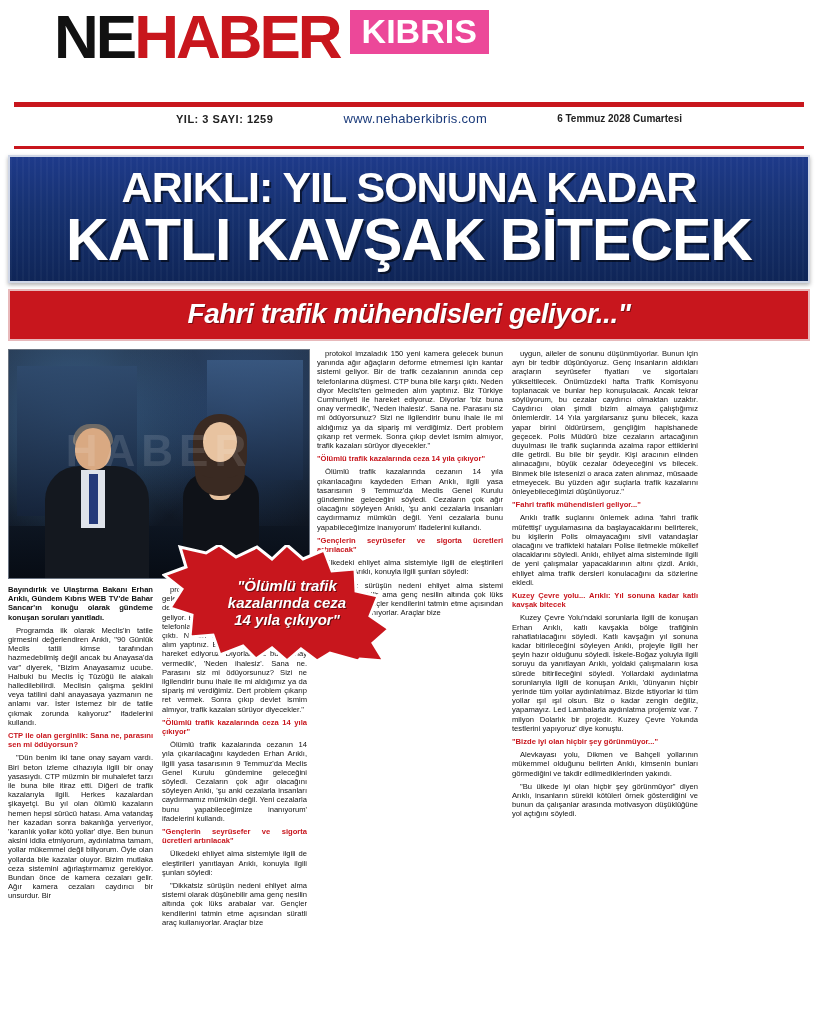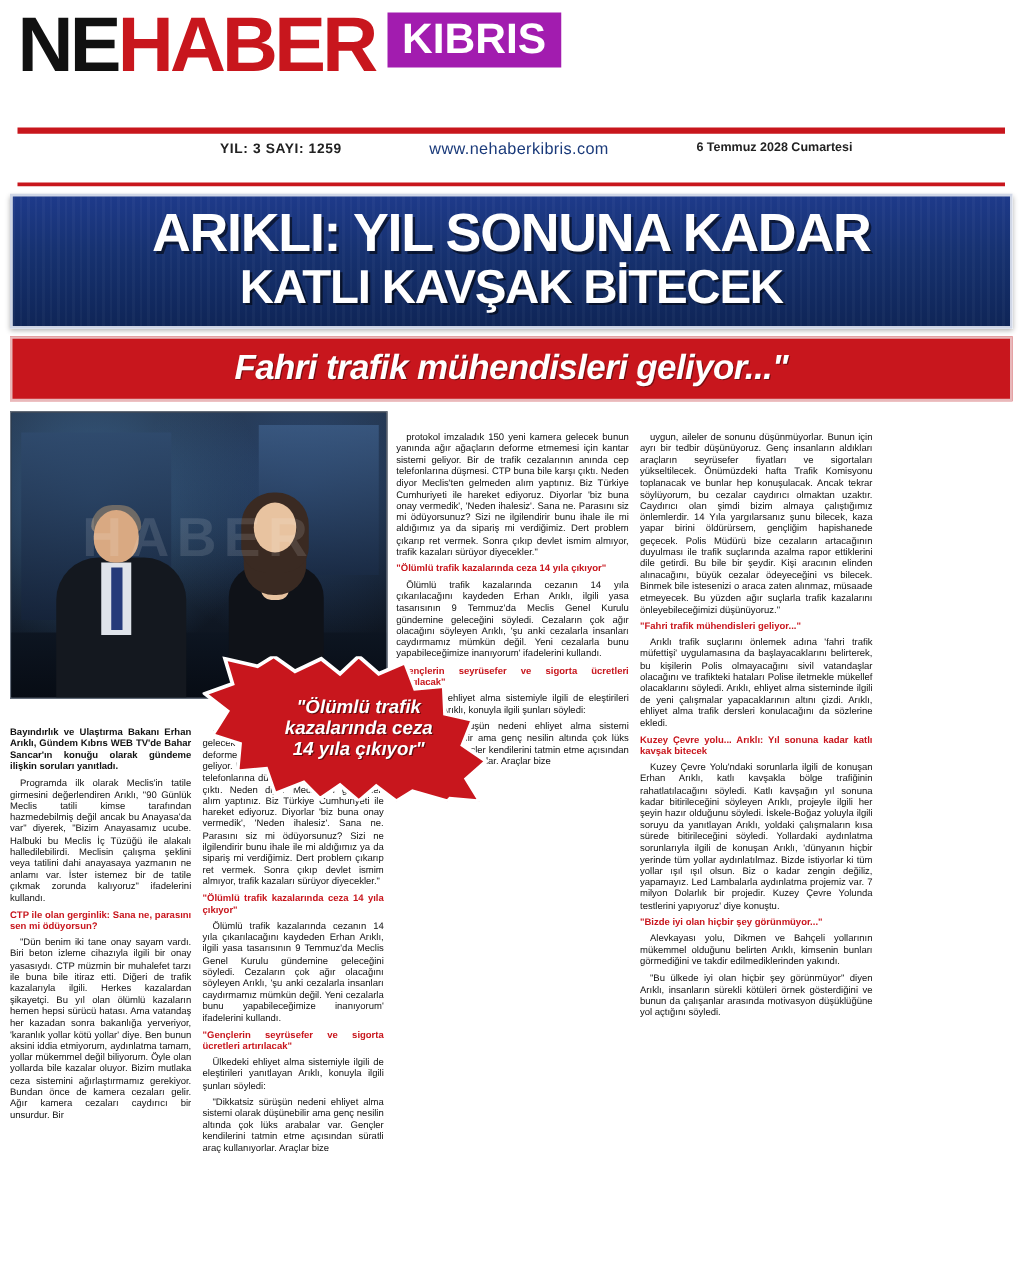--- a/index.html
+++ b/index.html
@@ -1,38 +1,38 @@
 <!DOCTYPE html>
 <html><head>
 <meta charset="utf-8">
 <style>
   html,body{margin:0;padding:0;background:#fff;}
   body{width:818px;height:1024px;overflow:hidden;font-family:"Liberation Sans",sans-serif;color:#111;}
   .page{position:relative;width:818px;height:1024px;background:#ffffff;}
 
   
-  .masthead{position:relative;height:100px;padding:6px 14px 0 14px;box-sizing:border-box;}
+  .masthead{position:relative;height:100px;padding:6px 14px 0 14px;box-sizing:border-box;margin-left:40px;}
   .logo-row{display:flex;align-items:flex-start;justify-content:flex-start;}
   .logo-ne{font-family:"Liberation Sans",sans-serif;font-weight:bold;font-size:62px;line-height:62px;letter-spacing:-3px;color:#111;}
   .logo-haber{font-family:"Liberation Sans",sans-serif;font-weight:bold;font-size:62px;line-height:62px;letter-spacing:-3px;color:#c8161d;}
-  .logo-kibris-box{margin-left:10px;margin-top:4px;background:#a21caf;color:#fff;padding:4px 12px 6px 12px;font-weight:bold;font-size:34px;line-height:34px;letter-spacing:0px;align-self:flex-start;}
+  .logo-kibris-box{margin-left:10px;margin-top:4px;background:#ec4899;color:#fff;padding:4px 12px 6px 12px;font-weight:bold;font-size:34px;line-height:34px;letter-spacing:0px;align-self:flex-start;}
   .logo-kibris-wrap{display:flex;flex-direction:column;justify-content:flex-start;}
   .rule-red{height:5px;background:#c8161d;margin:2px 14px 0 14px;}
   .infobar{display:flex;align-items:center;justify-content:space-between;margin:0 14px;padding:4px 2px 20px 2px;border-bottom:3px solid #c8161d;font-size:11px;font-weight:bold;color:#222;}
   .infobar .left{padding-left:160px;letter-spacing:.5px;}
   .infobar .mid{flex:1;text-align:center;color:#1a3a7a;font-size:13px;font-weight:normal;letter-spacing:.3px;}
   .infobar .right{font-size:10px;font-weight:bold;color:#222;padding-right:120px;}
 
   
   .headline-wrap{position:relative;margin:6px 8px 0 8px;}
   .headline-bg{position:relative;background:linear-gradient(180deg,#1e3a8a 0%,#16316f 45%,#0f2557 100%);border:2px solid #cfd6e6;padding:10px 12px 12px 12px;box-shadow:0 2px 4px rgba(0,0,0,.3);}
   .headline-bg:before{content:"";position:absolute;left:0;top:0;width:100%;height:100%;background:repeating-linear-gradient(90deg,rgba(255,255,255,.03) 0 2px,rgba(0,0,0,0) 2px 6px);pointer-events:none;}
   .headline{position:relative;font-weight:bold;color:#fff;text-align:center;line-height:.96;letter-spacing:-1px;text-shadow:2px 2px 0 rgba(0,0,0,.55);}
   .headline .l1{font-size:43px;display:block;}
-  .headline .l2{font-size:38px;display:block;margin-top:4px;}
+  .headline .l2{font-size:59px;display:block;margin-top:4px;}
   .subhead{margin:6px 8px 0 8px;background:#c8161d;border:2px solid #e8b9bb;padding:7px 10px 9px 10px;text-align:center;}
   .subhead span{color:#fff;font-weight:bold;font-size:28px;letter-spacing:-.5px;text-shadow:1px 1px 0 rgba(0,0,0,.4);font-style:italic;}
 
   
   .content{position:relative;margin:8px 8px 0 8px;height:638px;}
   .cols{display:flex;gap:9px;height:100%;}
   .col{width:186px;font-size:7.6px;line-height:9.2px;text-align:justify;color:#111;}
   .col.left-img{width:300px;}
   .photo{position:relative;width:300px;height:228px;background:#1b2430;overflow:hidden;border:1px solid #6a7380;}
   .photo .studio{position:absolute;inset:0;background:
@@ -60,21 +60,21 @@
   .starburst svg{position:absolute;left:0;top:0;}
   .star-text{position:absolute;left:0;top:0;width:250px;height:116px;display:flex;flex-direction:column;align-items:center;justify-content:center;text-align:center;color:#fff;font-weight:bold;font-style:italic;font-size:15px;line-height:17px;text-shadow:1px 1px 0 rgba(0,0,0,.5);padding:0 26px;box-sizing:border-box;}
 
   .caption-block{margin-top:6px;width:300px;display:flex;gap:9px;}
   .capcol{width:145px;font-size:7.6px;line-height:9.2px;text-align:justify;}
   .lead{font-weight:bold;}
   .redhead{color:#c8161d;font-weight:bold;}
   p{margin:0 0 4px 0;}
   .indent{text-indent:8px;}
 
-  .col p:first-child{margin-top:16px;}
+  .col p:first-child{margin-top:0;}
 </style>
 </head>
 <body>
 
 <div class="page">
 
   <div class="masthead">
     <div class="logo-row">
       <span class="logo-ne">NE</span>
       <span class="logo-haber">HABER</span>
@@ -123,21 +123,21 @@
               <div class="skin"></div>
             <div class="hair2"></div>
               <div class="hair"></div>
               <div class="head"></div>
           </div>
           <div class="wm-watermark">HABER</div>
         </div>
 
         <div class="caption-block">
           <div class="capcol">
-            <p class="lead">Bayındırlık ve Ulaştırma Bakanı Erhan Arıklı, Gündem Kıbrıs WEB TV'de Bahar Sancar'ın konuğu olarak gündeme ilişkin soruları yanıtladı.</p>
+            <p class="lead">Bayındırlık ve Ulaştırma Bakanı Erhan Arıklı, Gündem Kıbrıs WEB TV'de Bahar Sancar'ın konuğu olarak gündeme konuşan soruları yanıtladı.</p>
             <p class="indent">Programda ilk olarak Meclis'in tatile girmesini değerlendiren Arıklı, "90 Günlük Meclis tatili kimse tarafından hazmedebilmiş değil ancak bu Anayasa'da var" diyerek, "Bizim Anayasamız ucube. Halbuki bu Meclis İç Tüzüğü ile alakalı halledilebilirdi. Meclisin çalışma şeklini veya tatilini dahi anayasaya yazmanın ne anlamı var. İster istemez bir de tatile çıkmak zorunda kalıyoruz" ifadelerini kullandı.</p>
             <p class="redhead">CTP ile olan gerginlik: Sana ne, parasını sen mi ödüyorsun?</p>
             <p class="indent">"Dün benim iki tane onay sayam vardı. Biri beton izleme cihazıyla ilgili bir onay yasasıydı. CTP müzmin bir muhalefet tarzı ile buna bile itiraz etti. Diğeri de trafik kazalarıyla ilgili. Herkes kazalardan şikayetçi. Bu yıl olan ölümlü kazaların hemen hepsi sürücü hatası. Ama vatandaş her kazadan sonra bakanlığa yerveriyor, 'karanlık yollar kötü yollar' diye. Ben bunun aksini iddia etmiyorum, aydınlatma tamam, yollar mükemmel değil biliyorum. Öyle olan yollarda bile kazalar oluyor. Bizim mutlaka ceza sistemini ağırlaştırmamız gerekiyor. Bundan önce de kamera cezaları gelir. Ağır kamera cezaları caydırıcı bir unsurdur. Bir</p>
           </div>
           <div class="capcol">
             <p class="indent">protokol imzaladık 150 yeni kamera gelecek bunun yanında ağır ağaçların deforme etmemesi için kantar sistemi geliyor. Bir de trafik cezalarının anında cep telefonlarına düşmesi. CTP buna bile karşı çıktı. Neden diyor Meclis'ten gelmeden alım yaptınız. Biz Türkiye Cumhuriyeti ile hareket ediyoruz. Diyorlar 'biz buna onay vermedik', 'Neden ihalesiz'. Sana ne. Parasını siz mi ödüyorsunuz? Sizi ne ilgilendirir bunu ihale ile mi aldığımız ya da sipariş mi verdiğimiz. Dert problem çıkarıp ret vermek. Sonra çıkıp devlet ismim almıyor, trafik kazaları sürüyor diyecekler."</p>
             <p class="redhead">"Ölümlü trafik kazalarında ceza 14 yıla çıkıyor"</p>
             <p class="indent">Ölümlü trafik kazalarında cezanın 14 yıla çıkarılacağını kaydeden Erhan Arıklı, ilgili yasa tasarısının 9 Temmuz'da Meclis Genel Kurulu gündemine geleceğini söyledi. Cezaların çok ağır olacağını söyleyen Arıklı, 'şu anki cezalarla insanları caydırmamız mümkün değil. Yeni cezalarla bunu yapabileceğimize inanıyorum' ifadelerini kullandı.</p>
             <p class="redhead">"Gençlerin seyrüsefer ve sigorta ücretleri artırılacak"</p>
             <p class="indent">Ülkedeki ehliyet alma sistemiyle ilgili de eleştirileri yanıtlayan Arıklı, konuyla ilgili şunları söyledi:</p>

